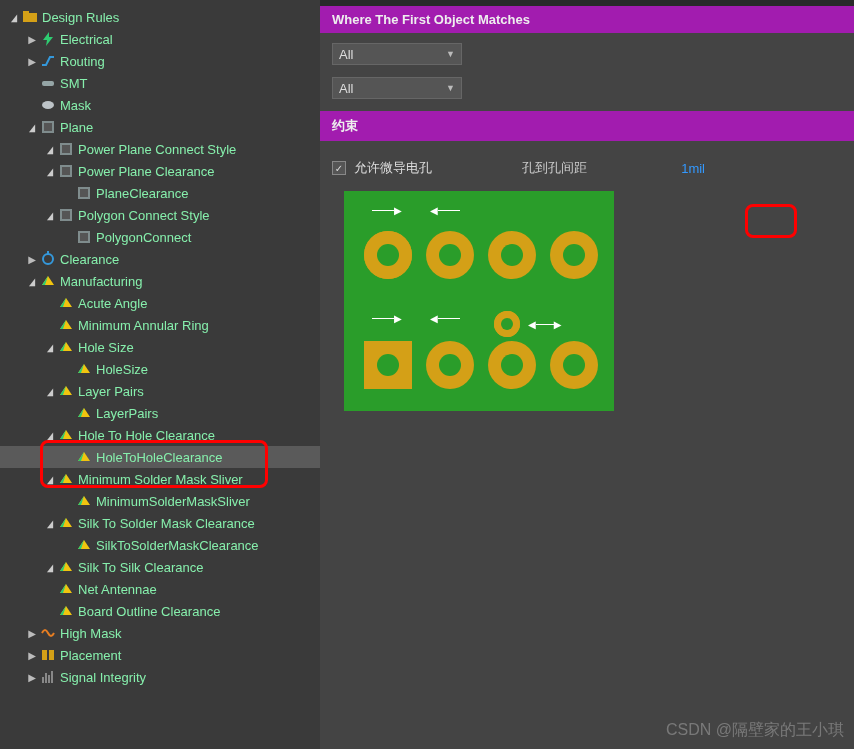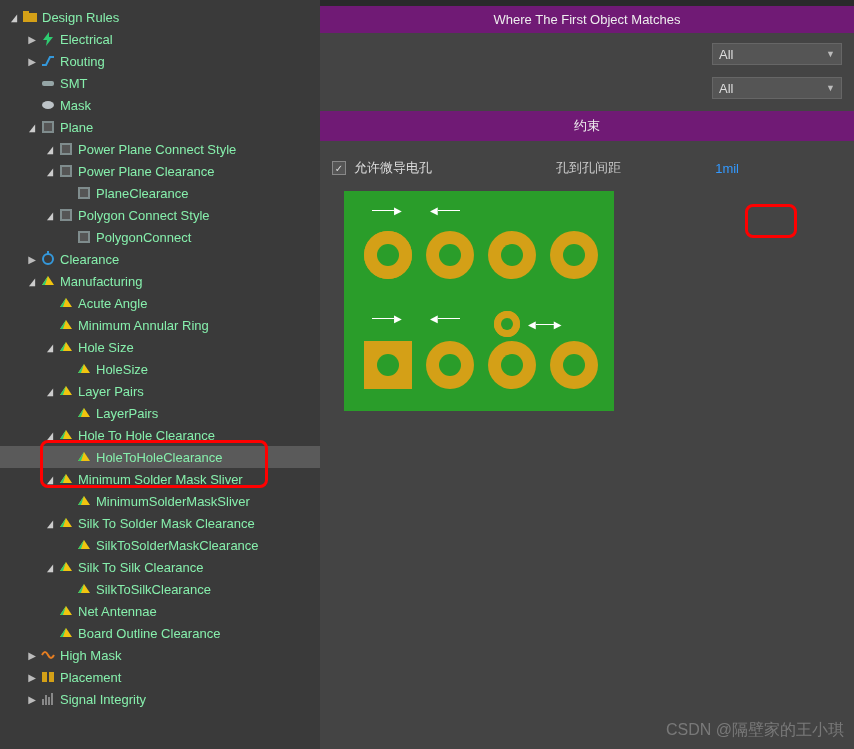--- a/index.html
+++ b/index.html
@@ -7,28 +7,28 @@
   .container { display: flex; width: 100%; height: 100%; }
   .sidebar { width: 320px; background: #3a3a3a; padding: 6px 0; height: 100%; overflow: hidden; }
   .main { flex: 1; background: #444; height: 100%; }
   .tree-row { display: flex; align-items: center; height: 22px; padding-right: 6px; cursor: default; white-space: nowrap; }
   .tree-row.selected { background: #5a5a5a; }
   .indent { display: inline-block; }
   .arrow { width: 12px; height: 12px; display: inline-flex; align-items: center; justify-content: center; color: #bbb; font-size: 10px; cursor: pointer; }
   .arrow.blank { visibility: hidden; }
   .ico { width: 16px; height: 16px; margin: 0 4px 0 2px; display: inline-flex; align-items: center; justify-content: center; }
   .label { color: #86efac; }
-  .section-header { background: #701a75; color: #eee; font-weight: 400; padding: 6px 12px; margin-bottom: 10px; text-align: center; }
-  .section-pad { padding: 0 12px 12px 12px; text-align: right; }
+  .section-header { background: #a21caf; color: #eee; font-weight: 700; padding: 6px 12px; margin-bottom: 10px; }
+  .section-pad { padding: 0 12px 12px 12px; }
   .dropdown { background: #555; border: 1px solid #666; color: #ddd; height: 22px; width: 130px; display: inline-flex; align-items: center; justify-content: space-between; padding: 0 6px; }
   .dropdown .dd-arrow { font-size: 9px; color: #bbb; }
   .check-row { display: flex; align-items: center; padding: 8px 12px 14px 12px; gap: 8px; }
   .checkbox { width: 14px; height: 14px; border: 1px solid #888; background: #555; display: inline-flex; align-items: center; justify-content: center; font-size: 10px; }
   .checkbox.checked::after { content: "✓"; color: #ddd; }
-  .dist-label { margin-left: 116px; color: #ccc; }
+  .dist-label { margin-left: 82px; color: #ccc; }
   .value-input { color: #3399ff; margin-left: 60px; text-align: right; width: 50px; }
   .pcb-img { margin-left: 24px; width: 270px; height: 220px; background: #2a9d2a; position: relative; }
   .pad { position: absolute; background: #d4a017; }
   .ring { border-radius: 50%; }
   .ring::after { content: ""; position: absolute; background: #2a9d2a; border-radius: 50%; top: 50%; left: 50%; transform: translate(-50%,-50%); }
   .sq::after { content: ""; position: absolute; background: #2a9d2a; border-radius: 50%; top: 50%; left: 50%; transform: translate(-50%,-50%); }
   .dim-arrow { position: absolute; color: #fff; font-size: 12px; display: flex; align-items: center; }
   .dim-arrow .line { height: 1px; background: #fff; }
   .dim-arrow .ahead { font-size: 10px; }
   .top-bar { height: 6px; background: #2a2a2a; }
@@ -316,31 +316,20 @@
         <span class="arrow" style="transform: scaleX(0.8); color: rgb(204, 204, 204);">◢</span>
         <span class="ico">
           <svg width="16" height="16">
             <polygon points="2,12 8,3 14,12" fill="#f1c40f"></polygon>
             <polygon points="2,12 8,3 5,12" fill="#2ecc71"></polygon>
           </svg>
         </span>
         <span class="label">Silk To Silk Clearance</span>
       </div>
       <div class="tree-row">
-        <span class="indent" style="width: 62px;"></span>
-        <span class="arrow blank"></span>
-        <span class="ico">
-          <svg width="16" height="16">
-            <polygon points="2,12 8,3 14,12" fill="#f1c40f"></polygon>
-            <polygon points="2,12 8,3 5,12" fill="#2ecc71"></polygon>
-          </svg>
-        </span>
-        <span class="label">SilkToSilkClearance</span>
-      </div>
-      <div class="tree-row">
         <span class="indent" style="width: 44px;"></span>
         <span class="arrow blank"></span>
         <span class="ico">
           <svg width="16" height="16">
             <polygon points="2,12 8,3 14,12" fill="#f1c40f"></polygon>
             <polygon points="2,12 8,3 5,12" fill="#2ecc71"></polygon>
           </svg>
         </span>
         <span class="label">Net Antennae</span>
       </div>

